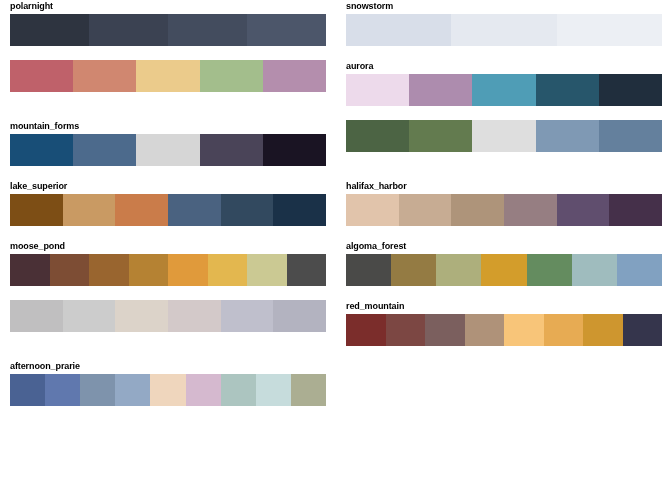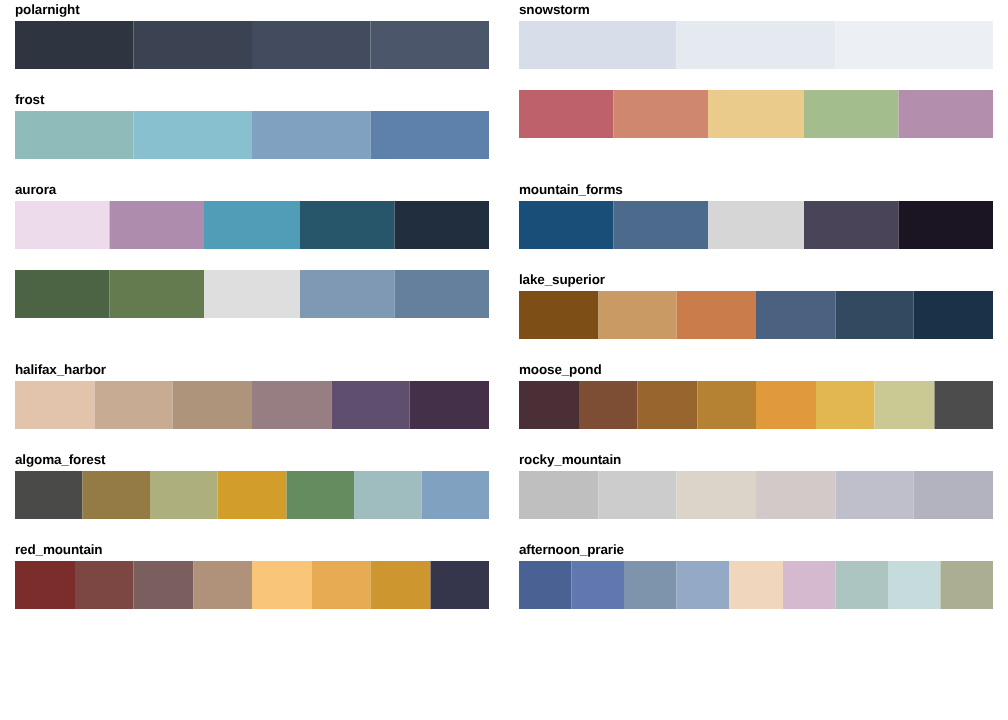--- a/index.html
+++ b/index.html
@@ -59,29 +59,20 @@
         <div class="swatch" style="background-color: rgb(67, 76, 94);"></div>
         <div class="swatch" style="background-color: rgb(76, 86, 106);"></div>
       </div>
     </div>
     <div class="palette-cell">
       <div class="palette-name">snowstorm</div>
       <div class="swatch-strip">
         <div class="swatch" style="background-color: rgb(216, 222, 233);"></div>
         <div class="swatch" style="background-color: rgb(229, 233, 240);"></div>
         <div class="swatch" style="background-color: rgb(236, 239, 244);"></div>
-      </div>
-    </div>
-    <div class="palette-cell">
-      <div class="palette-name">frost</div>
-      <div class="swatch-strip">
-        <div class="swatch" style="background-color: rgb(143, 188, 187);"></div>
-        <div class="swatch" style="background-color: rgb(136, 192, 208);"></div>
-        <div class="swatch" style="background-color: rgb(129, 161, 193);"></div>
-        <div class="swatch" style="background-color: rgb(94, 129, 172);"></div>
       </div>
     </div>
     <div class="palette-cell">
       <div class="swatch-strip">
         <div class="swatch" style="background-color: rgb(191, 97, 106);"></div>
         <div class="swatch" style="background-color: rgb(208, 135, 112);"></div>
         <div class="swatch" style="background-color: rgb(235, 203, 139);"></div>
         <div class="swatch" style="background-color: rgb(163, 190, 140);"></div>
         <div class="swatch" style="background-color: rgb(180, 142, 173);"></div>
       </div>
@@ -156,21 +147,20 @@
         <div class="swatch" style="background-color: rgb(74, 74, 72);"></div>
         <div class="swatch" style="background-color: rgb(148, 123, 67);"></div>
         <div class="swatch" style="background-color: rgb(173, 175, 124);"></div>
         <div class="swatch" style="background-color: rgb(211, 157, 43);"></div>
         <div class="swatch" style="background-color: rgb(100, 140, 95);"></div>
         <div class="swatch" style="background-color: rgb(159, 188, 190);"></div>
         <div class="swatch" style="background-color: rgb(129, 161, 193);"></div>
       </div>
     </div>
     <div class="palette-cell">
-      <div class="palette-name">rocky_mountain</div>
       <div class="swatch-strip">
         <div class="swatch" style="background-color: rgb(192, 191, 192);"></div>
         <div class="swatch" style="background-color: rgb(204, 204, 204);"></div>
         <div class="swatch" style="background-color: rgb(220, 211, 201);"></div>
         <div class="swatch" style="background-color: rgb(211, 201, 201);"></div>
         <div class="swatch" style="background-color: rgb(191, 191, 204);"></div>
         <div class="swatch" style="background-color: rgb(179, 179, 192);"></div>
       </div>
     </div>
     <div class="palette-cell">

